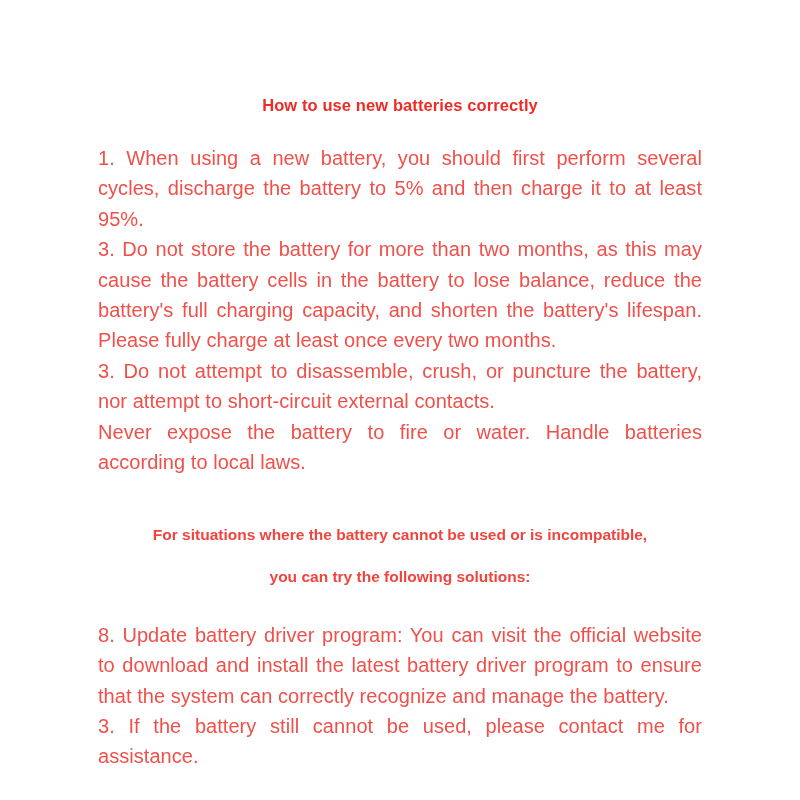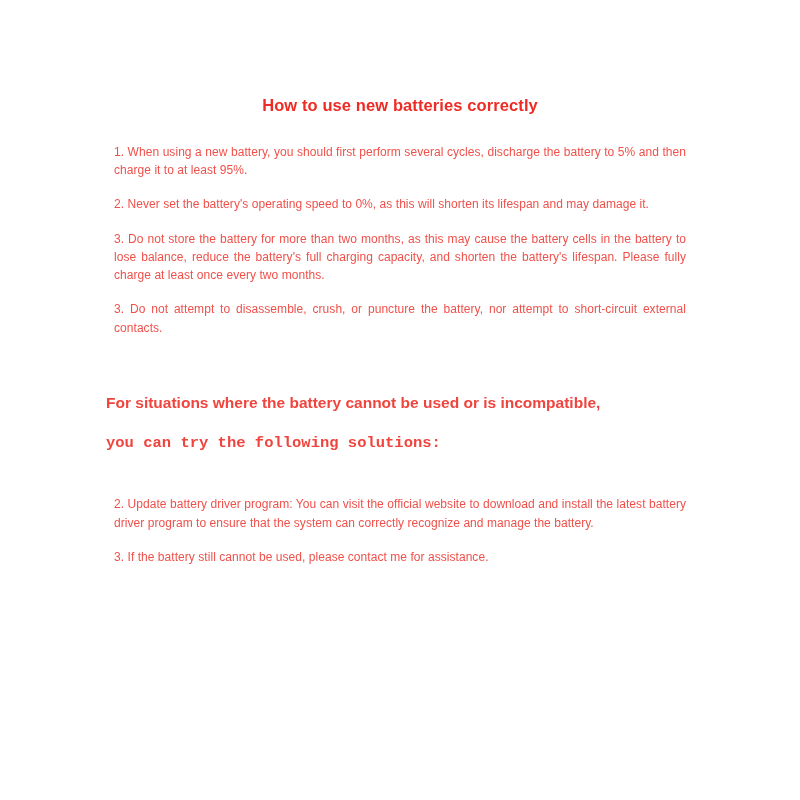--- a/index.html
+++ b/index.html
@@ -23,67 +23,67 @@
   }
   .doc-title {
     text-align: center;
     font-size: 16.5px;
     font-weight: bold;
     color: #ee2b24;
     margin: 0 0 28px 0;
     letter-spacing: 0.1px;
   }
   .para {
-    font-size: 12px;
+    font-size: 20px;
     line-height: 1.52;
     color: #f0504a;
     text-align: justify;
-    margin: 16px;
+    margin: 0;
     letter-spacing: 0.05px;
   }
   .para + .para {
     margin-top: 0px;
   }
   .section-gap {
     height: 30px;
   }
   .section-heading {
+    text-align: center;
     font-size: 15.5px;
     font-weight: bold;
     color: #f0453e;
-    margin: 8px;
+    margin: 16px;
     line-height: 1.5;
   }
   .section-heading.line2 {
     margin-top: 18px;
-    font-family: Liberation Mono, monospace;
   }
   .after-heading-gap {
     height: 16px;
   }
 </style>
 </head>
 <body>
 
 <div class="page">
 
   <h1 class="doc-title">How to use new batteries correctly</h1>
 
   <div>
     <p class="para">1.  When using a new battery, you should first perform several cycles, discharge the battery to 5% and then charge it to at least 95%.</p>
-    <p class="para">2.  Never set the battery's operating speed to 0%, as this will shorten its lifespan and may damage it.</p>
     <p class="para">3.  Do not store the battery for more than two months, as this may cause the battery cells in the battery to lose balance, reduce the battery's full charging capacity, and shorten the battery's lifespan. Please fully charge at least once every two months.</p>
     <p class="para">3.  Do not attempt to disassemble, crush, or puncture the battery, nor attempt to short-circuit external contacts.</p>
+    <p class="para">Never expose the battery to fire or water. Handle batteries according to local laws.</p>
   </div>
 
   <div class="section-gap"></div>
 
   <div>
     <h2 class="section-heading">For situations where the battery cannot be used or is incompatible,</h2>
     <h2 class="section-heading line2">you can try the following solutions:</h2>
 
     <div class="after-heading-gap"></div>
 
-    <p class="para">2.  Update battery driver program: You can visit the official website to download and install the latest battery driver program to ensure that the system can correctly recognize and manage the battery.</p>
+    <p class="para">8.  Update battery driver program: You can visit the official website to download and install the latest battery driver program to ensure that the system can correctly recognize and manage the battery.</p>
     <p class="para">3.  If the battery still cannot be used, please contact me for assistance.</p>
   </div>
 
 </div>
 
 </body></html>

